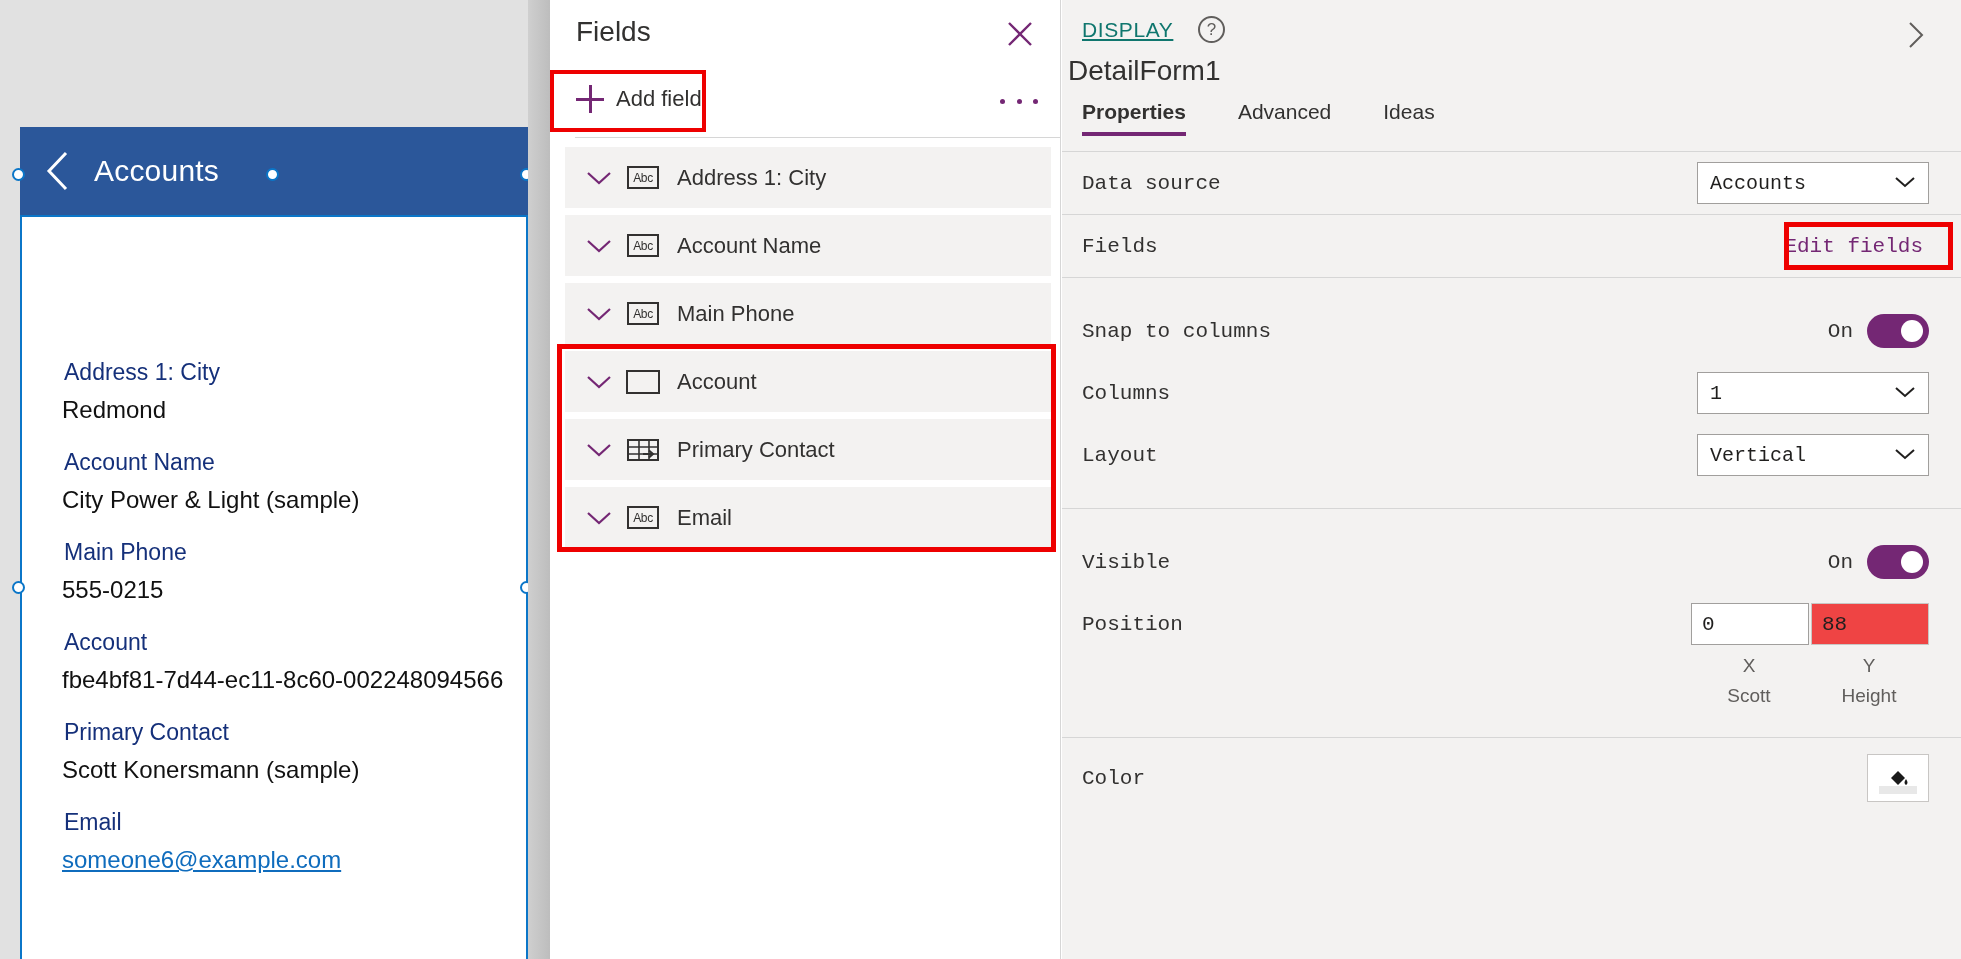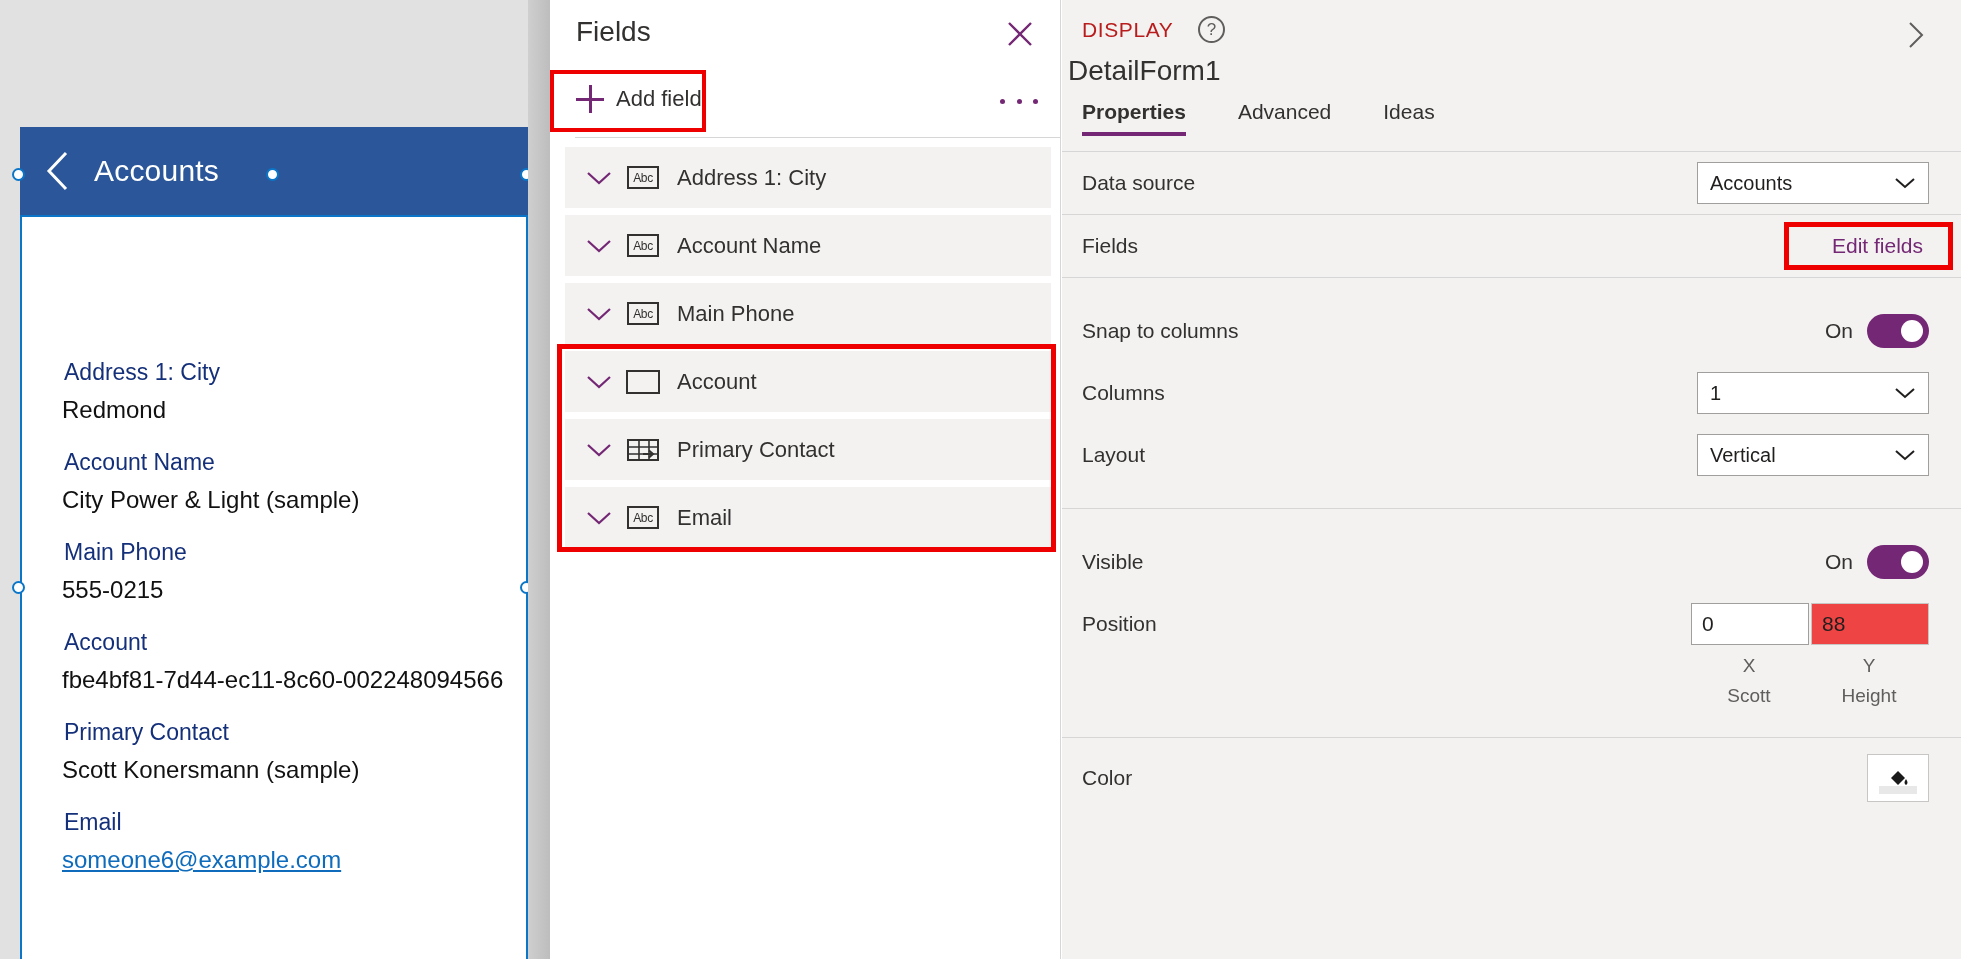--- a/index.html
+++ b/index.html
@@ -142,21 +142,21 @@
     border: 5px solid #ee0000; pointer-events: none; z-index: 30;
   }
 
   
   #props-pane {
     position: absolute; left: 1062px; top: 0; width: 899px; height: 959px;
     background: #f3f2f1;
   }
   #props-top { position: relative; height: 100px; }
   #display-label {
-    position: absolute; left: 20px; top: 18px; font-size: 21px; color: #b91c1c; letter-spacing: .6px;
+    position: absolute; left: 20px; top: 18px; font-size: 21px; color: #0f766e; letter-spacing: .6px; text-decoration: underline;
   }
   #help-icon {
     position: absolute; left: 136px; top: 16px; width: 27px; height: 27px;
     border: 2px solid #605e5c; border-radius: 50%;
     display: flex; align-items: center; justify-content: center;
     font-size: 17px; color: #605e5c; cursor: pointer;
   }
   #expand-chevron {
     position: absolute; right: 28px; top: 18px; width: 34px; height: 34px;
     display: flex; align-items: center; justify-content: center; cursor: pointer;
@@ -170,21 +170,21 @@
   }
   .ptab { position: relative; font-size: 21px; color: #323130; padding-bottom: 12px; cursor: pointer; }
   .ptab.active { font-weight: bold; }
   .ptab.active:after {
     content: ""; position: absolute; left: 0; right: 0; bottom: 0;
     height: 4px; background: #742774;
   }
 
   .prop-row {
     position: relative; display: flex; align-items: center;
-    height: 62px; padding: 0 32px 0 20px;
+    height: 62px; padding: 0 32px 0 20px; font-family: Liberation Mono, monospace;
   }
   .prop-label { font-size: 21px; color: #323130; }
   .prop-right { margin-left: auto; display: flex; align-items: center; gap: 14px; }
   .sep { height: 1px; background: #d6d6d6; margin: 0; }
   .gap { height: 22px; }
 
   .ddl {
     width: 232px; height: 42px; background: #ffffff; border: 1px solid #a19f9d;
     display: flex; align-items: center; padding: 0 12px; font-size: 20px; color: #201f1e;
     cursor: pointer;

